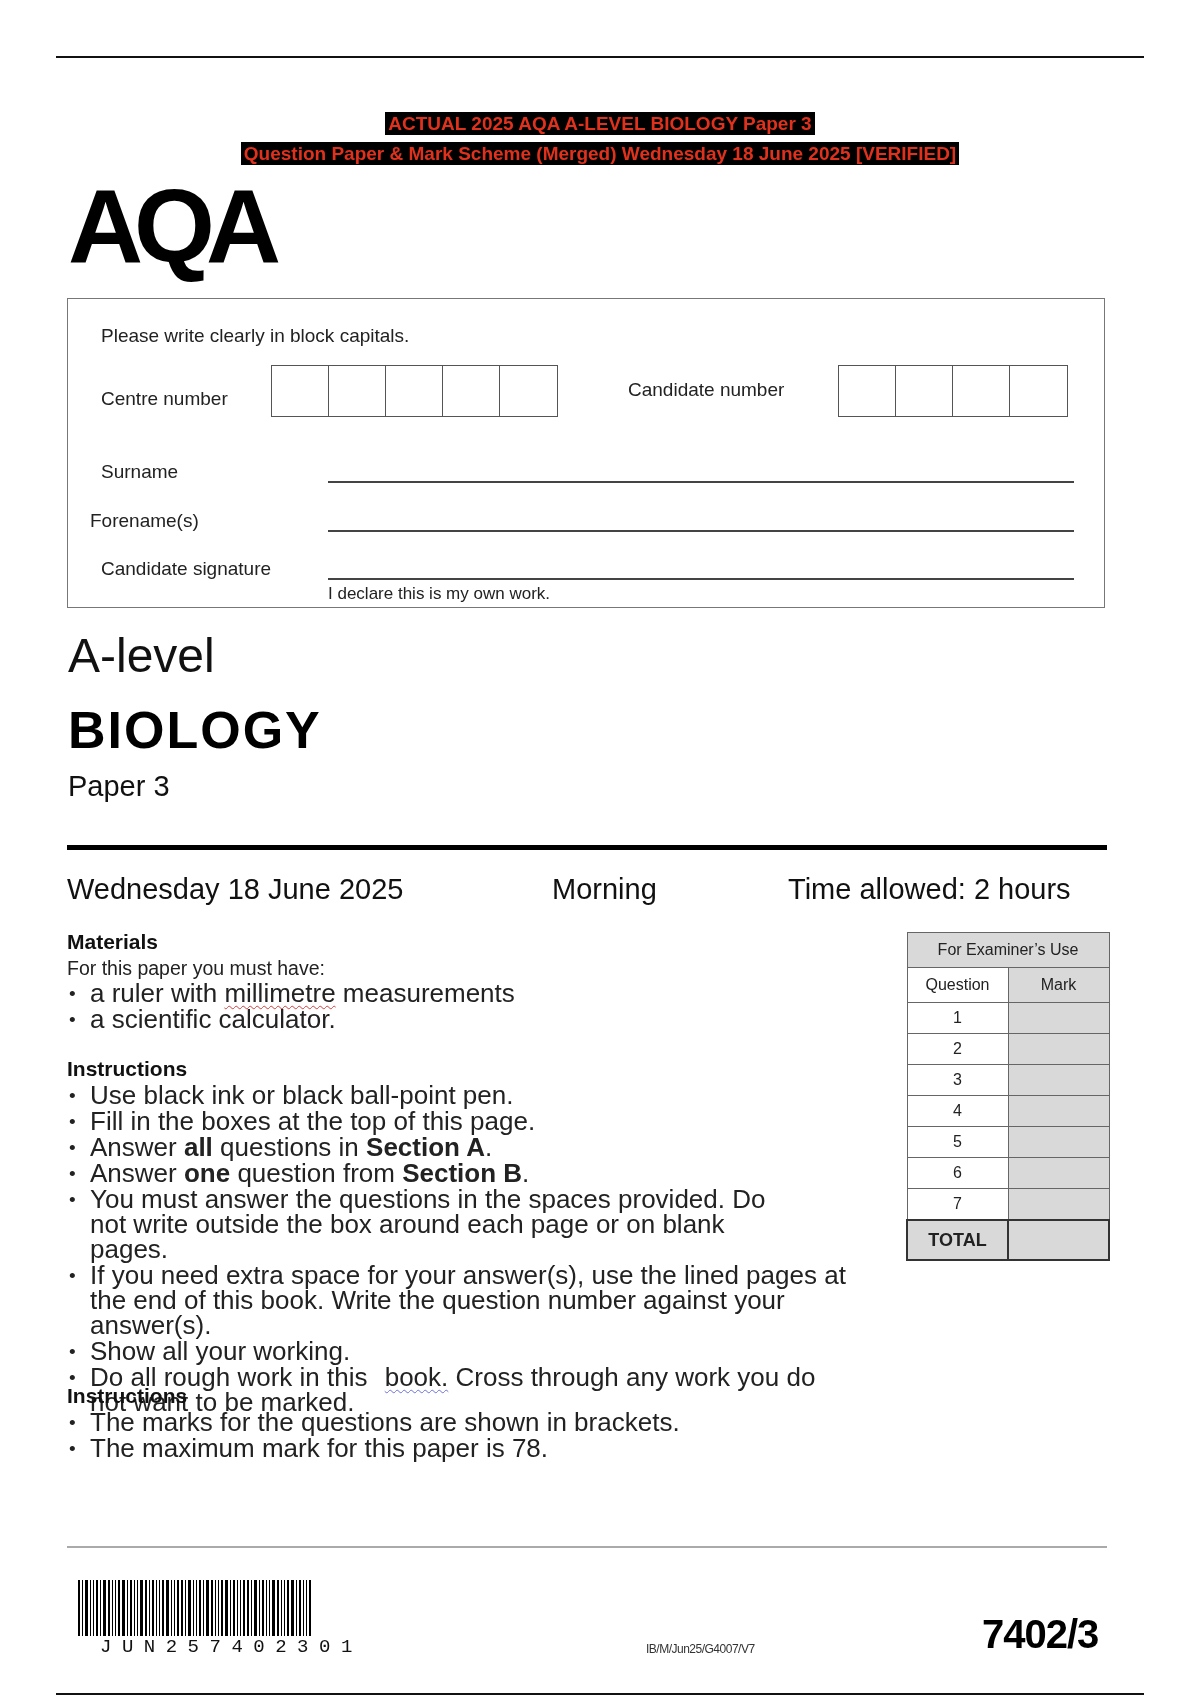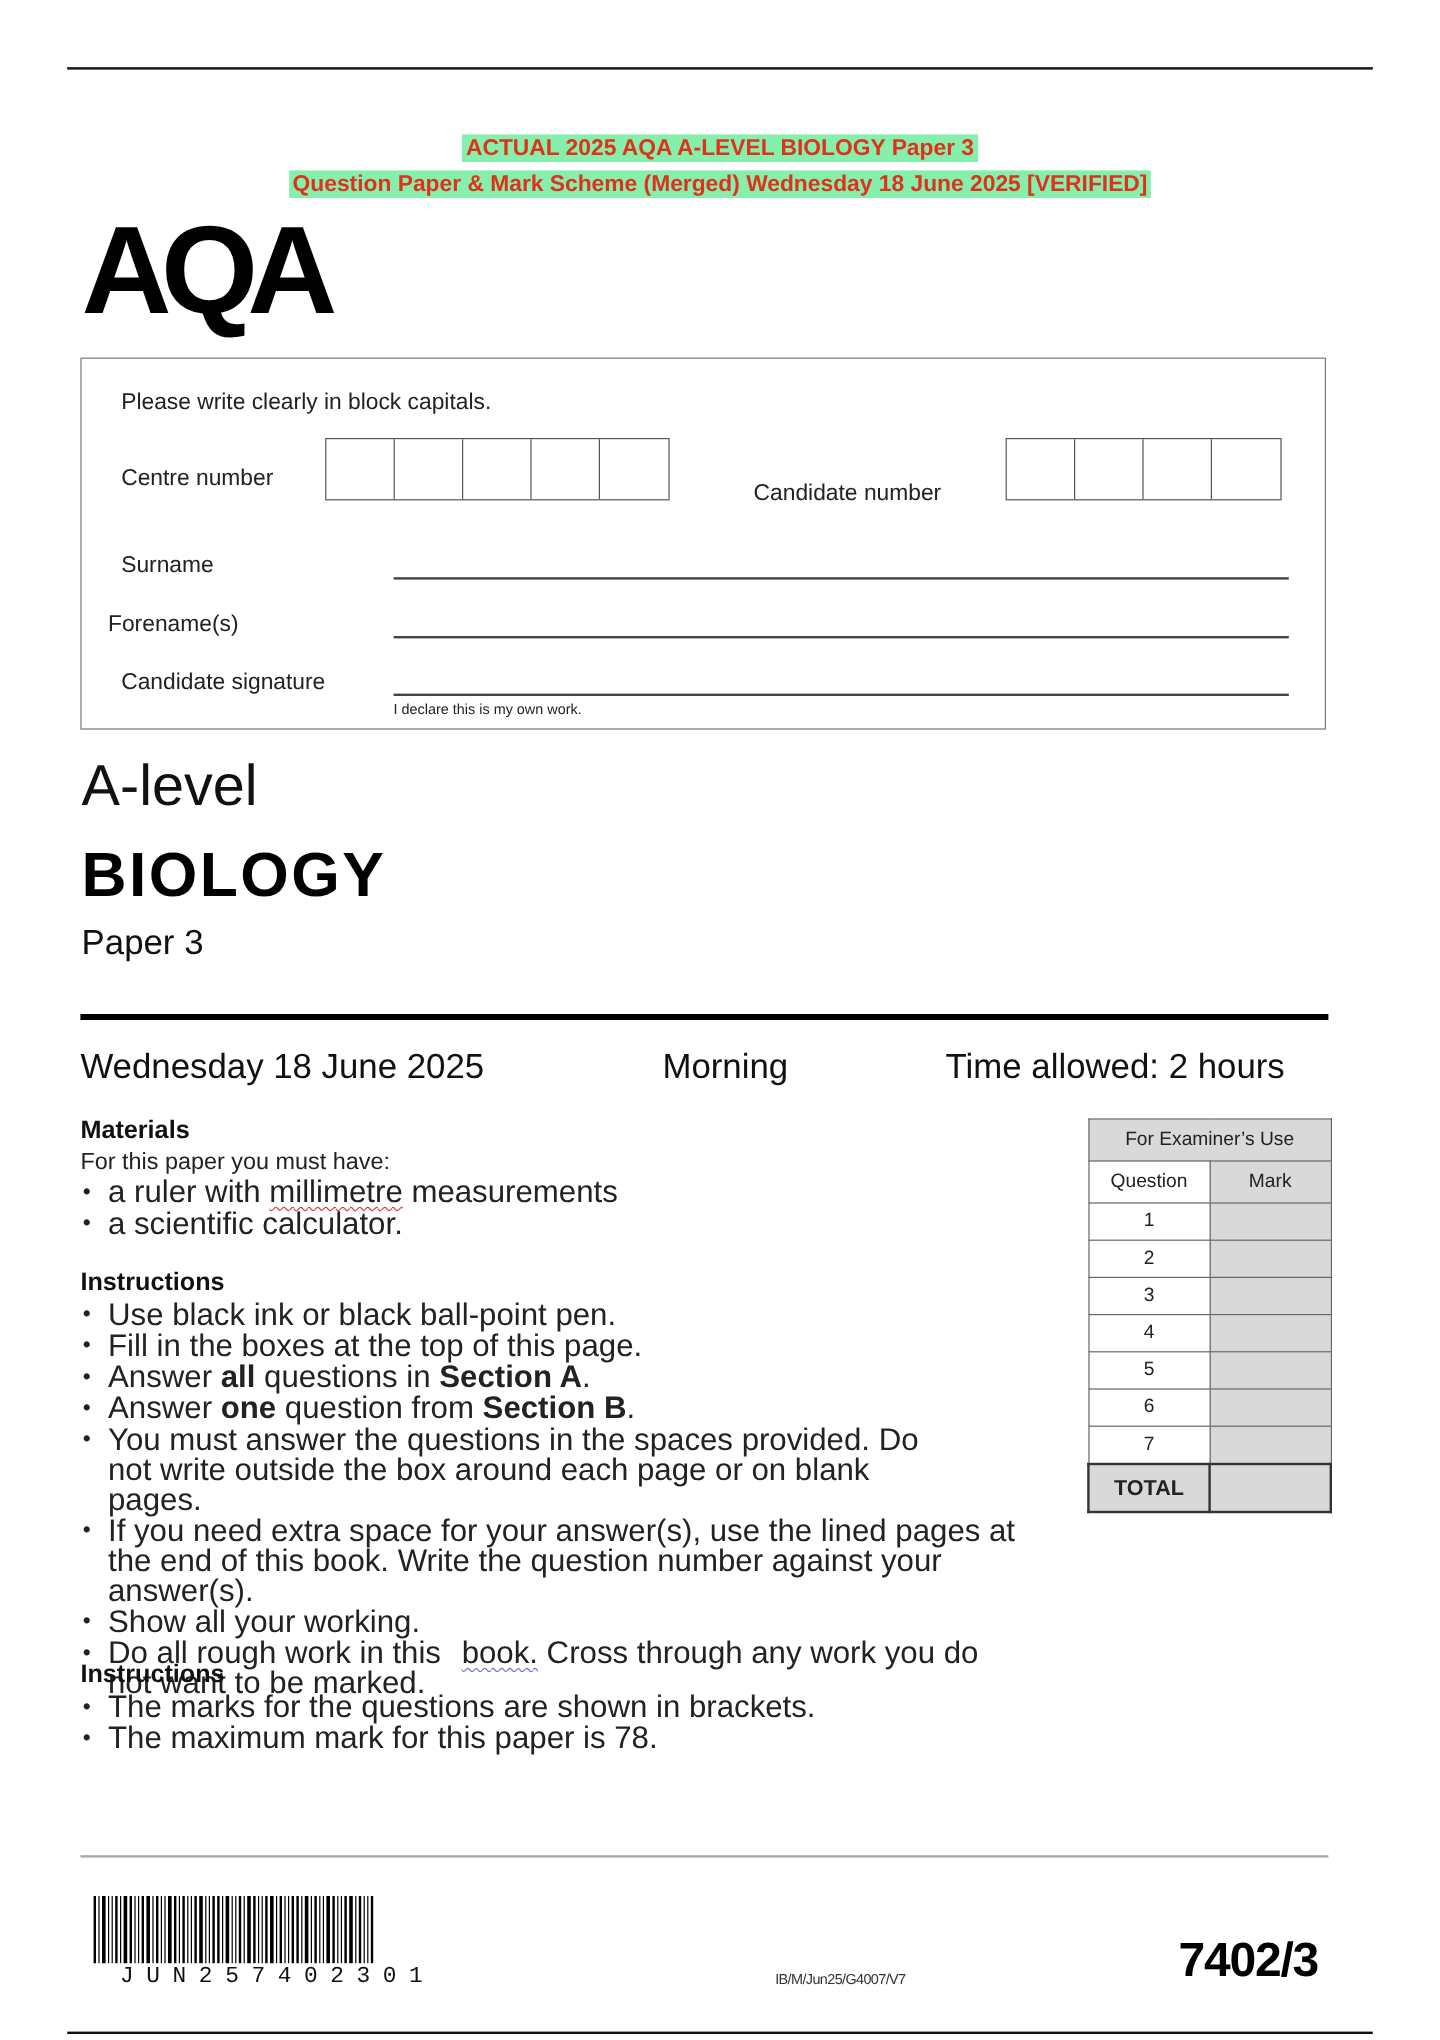--- a/index.html
+++ b/index.html
@@ -2,33 +2,33 @@
 <html><head>
 <meta charset="utf-8">
 <style>
   html, body { margin: 0; padding: 0; background: #ffffff; }
   body { width: 1200px; height: 1700px; position: relative; overflow: hidden; font-family: "Liberation Sans", sans-serif; color: #111; }
   .abs { position: absolute; }
   .rule-top { left: 56px; top: 56px; width: 1088px; height: 2px; background: #111; }
   .rule-bottom { left: 56px; top: 1693px; width: 1088px; height: 2px; background: #111; }
 
   .banner { left: 0; width: 1200px; text-align: center; font-family: "Liberation Sans", sans-serif; font-weight: bold; color: #e0311c; font-size: 19px; }
-  .banner span { background: #86efac; padding: 1px 3px; }
+  .banner span { background: #000000; padding: 1px 3px; }
   .banner1 { top: 113px; }
   .banner2 { top: 143px; }
 
   .logo { left: 68px; top: 176px; font-family: "Liberation Sans", sans-serif; font-weight: bold; font-size: 104px; letter-spacing: -9px; line-height: 100px; color: #000; }
 
   .form-box { left: 67px; top: 298px; width: 1038px; height: 310px; border: 1.5px solid #777; box-sizing: border-box; }
   .form-label { font-size: 19px; color: #222; }
   .boxes { display: flex; border: 1.5px solid #555; height: 52px; box-sizing: border-box; }
   .boxes div { width: 57px; height: 100%; border-right: 1.5px solid #555; box-sizing: border-box; }
   .boxes div:last-child { border-right: none; }
   .line-field { height: 2px; background: #444; }
-  .declare { font-size: 12px; color: #222; }
+  .declare { font-size: 17px; color: #222; }
 
   .alevel { left: 68px; top: 628px; font-size: 48px; color: #111; }
   .biology { left: 68px; top: 700px; font-size: 52px; font-weight: bold; letter-spacing: 2px; color: #000; }
   .paper { left: 68px; top: 770px; font-size: 29px; color: #111; }
   .thick-rule { left: 67px; top: 845px; width: 1040px; height: 5px; background: #000; }
 
   .dateline { top: 873px; font-size: 29px; color: #111; }
 
   .section-head { font-size: 21px; font-weight: bold; color: #111; }
   .text { font-size: 19.5px; color: #222; line-height: 25px; }
@@ -67,21 +67,21 @@
 
   <div class="abs form-label" style="left:33px; top:89px;">Centre number</div>
   <div class="abs boxes" style="left:203px; top:66px;">
     <div></div>
     <div></div>
     <div></div>
     <div></div>
     <div></div>
   </div>
 
-  <div class="abs form-label" style="left:560px; top:102px;">Candidate number</div>
+  <div class="abs form-label" style="left:560px; top:80px;">Candidate number</div>
   <div class="abs boxes" style="left:770px; top:66px;">
     <div></div>
     <div></div>
     <div></div>
     <div></div>
   </div>
 
   <div class="abs form-label" style="left:33px; top:162px;">Surname</div>
   <div class="abs line-field" style="left:260px; top:182px; width:746px;"></div>
 

